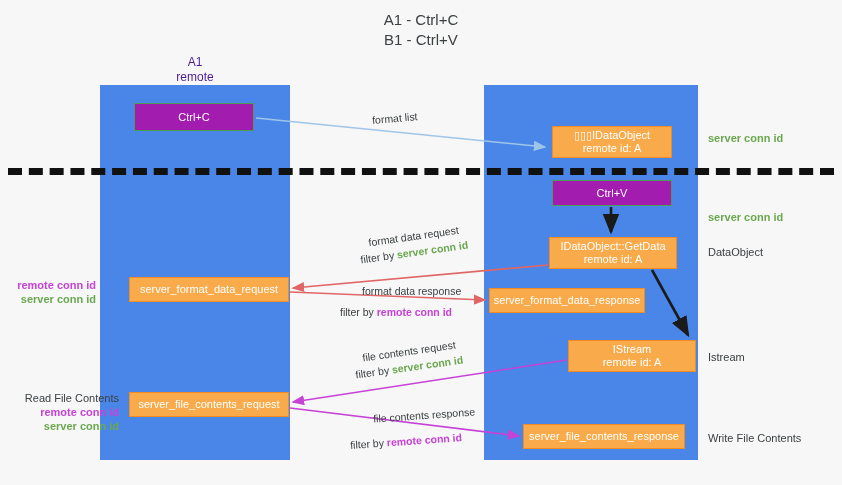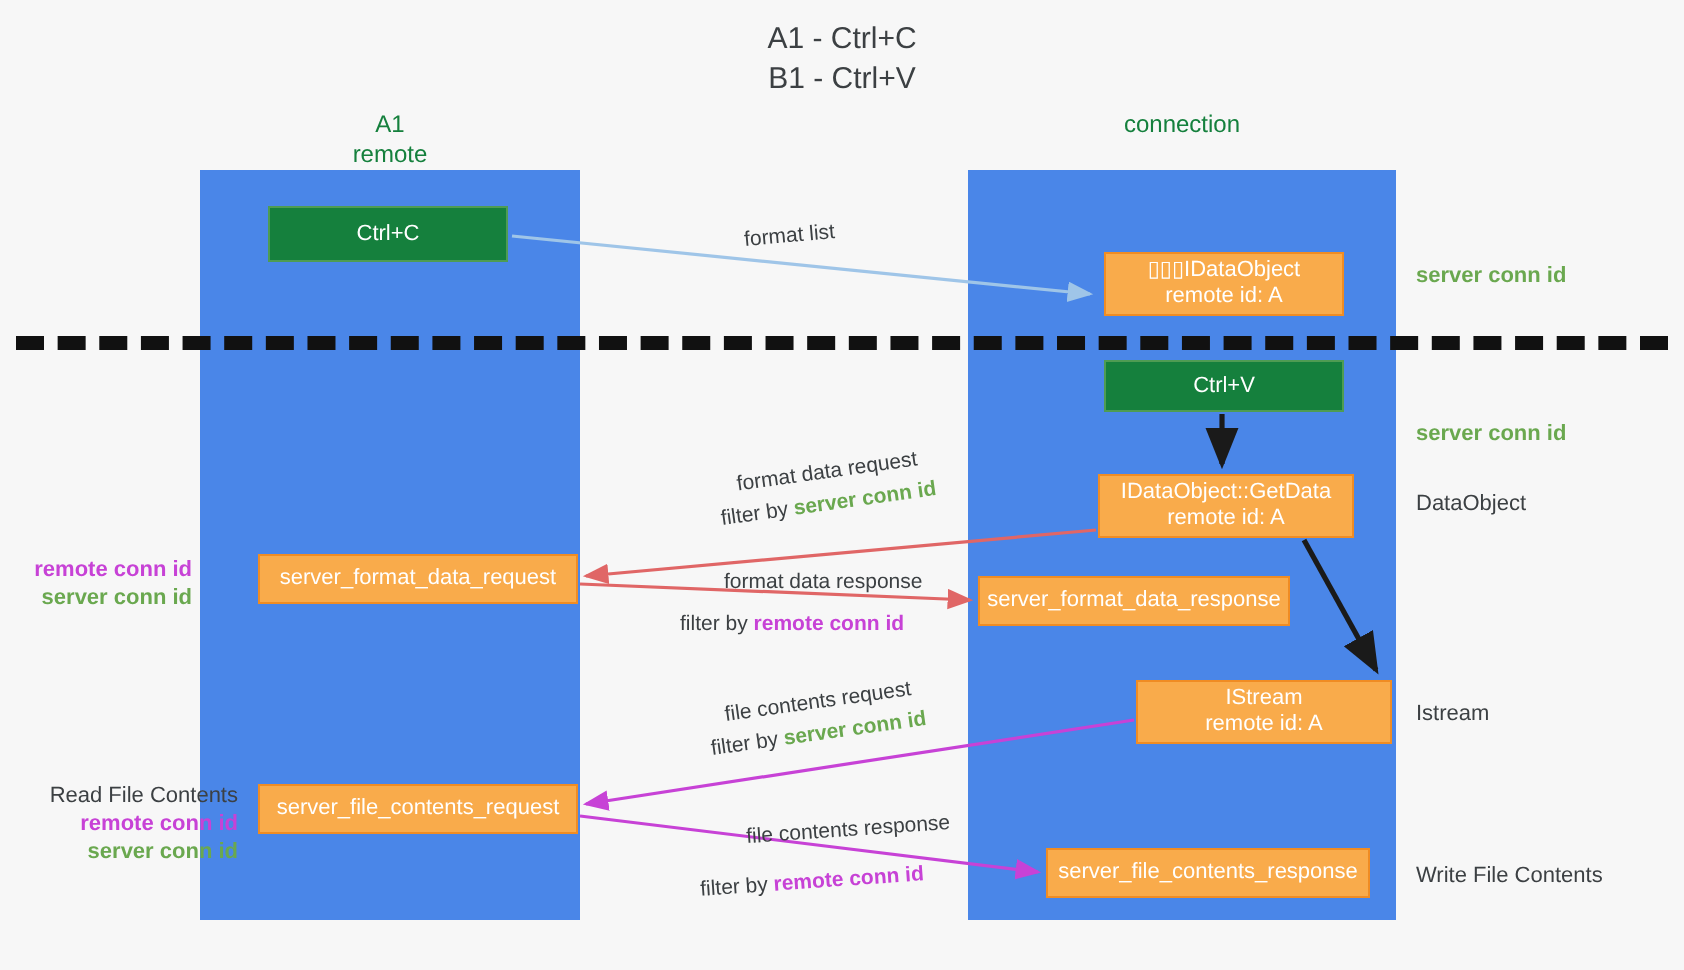--- a/index.html
+++ b/index.html
@@ -16,40 +16,40 @@
     position:absolute;left:0;right:0;top:10px;
     text-align:center;color:#3c4043;font-size:15px;line-height:20px;
   }
 
   
   .lane{position:absolute;background:#4a86e8;}
   #lane-a1{left:100px;top:85px;width:190px;height:375px;}
   #lane-b1{left:484px;top:85px;width:214px;height:375px;}
 
   .lane-head{
-    position:absolute;text-align:center;color:#15803d;
+    position:absolute;text-align:center;color:#4c1d95;
     font-size:12px;line-height:15px;
   }
   #head-a1{left:100px;top:55px;width:190px;}
   #head-b1{left:484px;top:55px;width:214px;}
 
   
   .divider{
     position:absolute;left:8px;top:168px;width:826px;height:0;
     border-top:7px dashed #111;
   }
 
   
   .box{
     position:absolute;box-sizing:border-box;
     display:flex;flex-direction:column;align-items:center;justify-content:center;
     color:#ffffff;font-size:11px;line-height:13px;text-align:center;
   }
   .box.orange{background:#f9ab4b;border:1px solid #f08c23;}
-  .box.green{background:#15803d;border:1px solid #4e9c53;}
+  .box.green{background:#a21caf;border:1px solid #4e9c53;}
 
   #box-ctrlc{left:134px;top:103px;width:120px;height:28px;}
   #box-idataobject{left:552px;top:126px;width:120px;height:32px;}
   #box-ctrlv{left:552px;top:180px;width:120px;height:26px;}
   #box-getdata{left:549px;top:237px;width:128px;height:32px;}
   #box-fmt-req{left:129px;top:277px;width:160px;height:25px;}
   #box-fmt-resp{left:489px;top:288px;width:156px;height:25px;text-align:center;}
   #box-istream{left:568px;top:340px;width:128px;height:32px;}
   #box-file-req{left:129px;top:392px;width:160px;height:25px;}
   #box-file-resp{left:523px;top:424px;width:162px;height:25px;}
@@ -95,21 +95,20 @@
   <div class="title">
     <div>A1 - Ctrl+C</div>
     <div>B1 - Ctrl+V</div>
   </div>
 
   <div class="lane-head" id="head-a1">
     <div>A1</div>
     <div>remote</div>
   </div>
   <div class="lane-head" id="head-b1">
-    <div>connection</div>
   </div>
 
   <div class="lane" id="lane-a1"></div>
   <div class="lane" id="lane-b1"></div>
 
   <svg class="arrows" viewBox="0 0 842 485">
     <defs>
       <marker id="ah-blue" markerWidth="9" markerHeight="9" refX="7" refY="3.2" orient="auto">
         <path d="M0,0 L8,3.2 L0,6.4 z" fill="#9fc5e8"></path>
       </marker>

